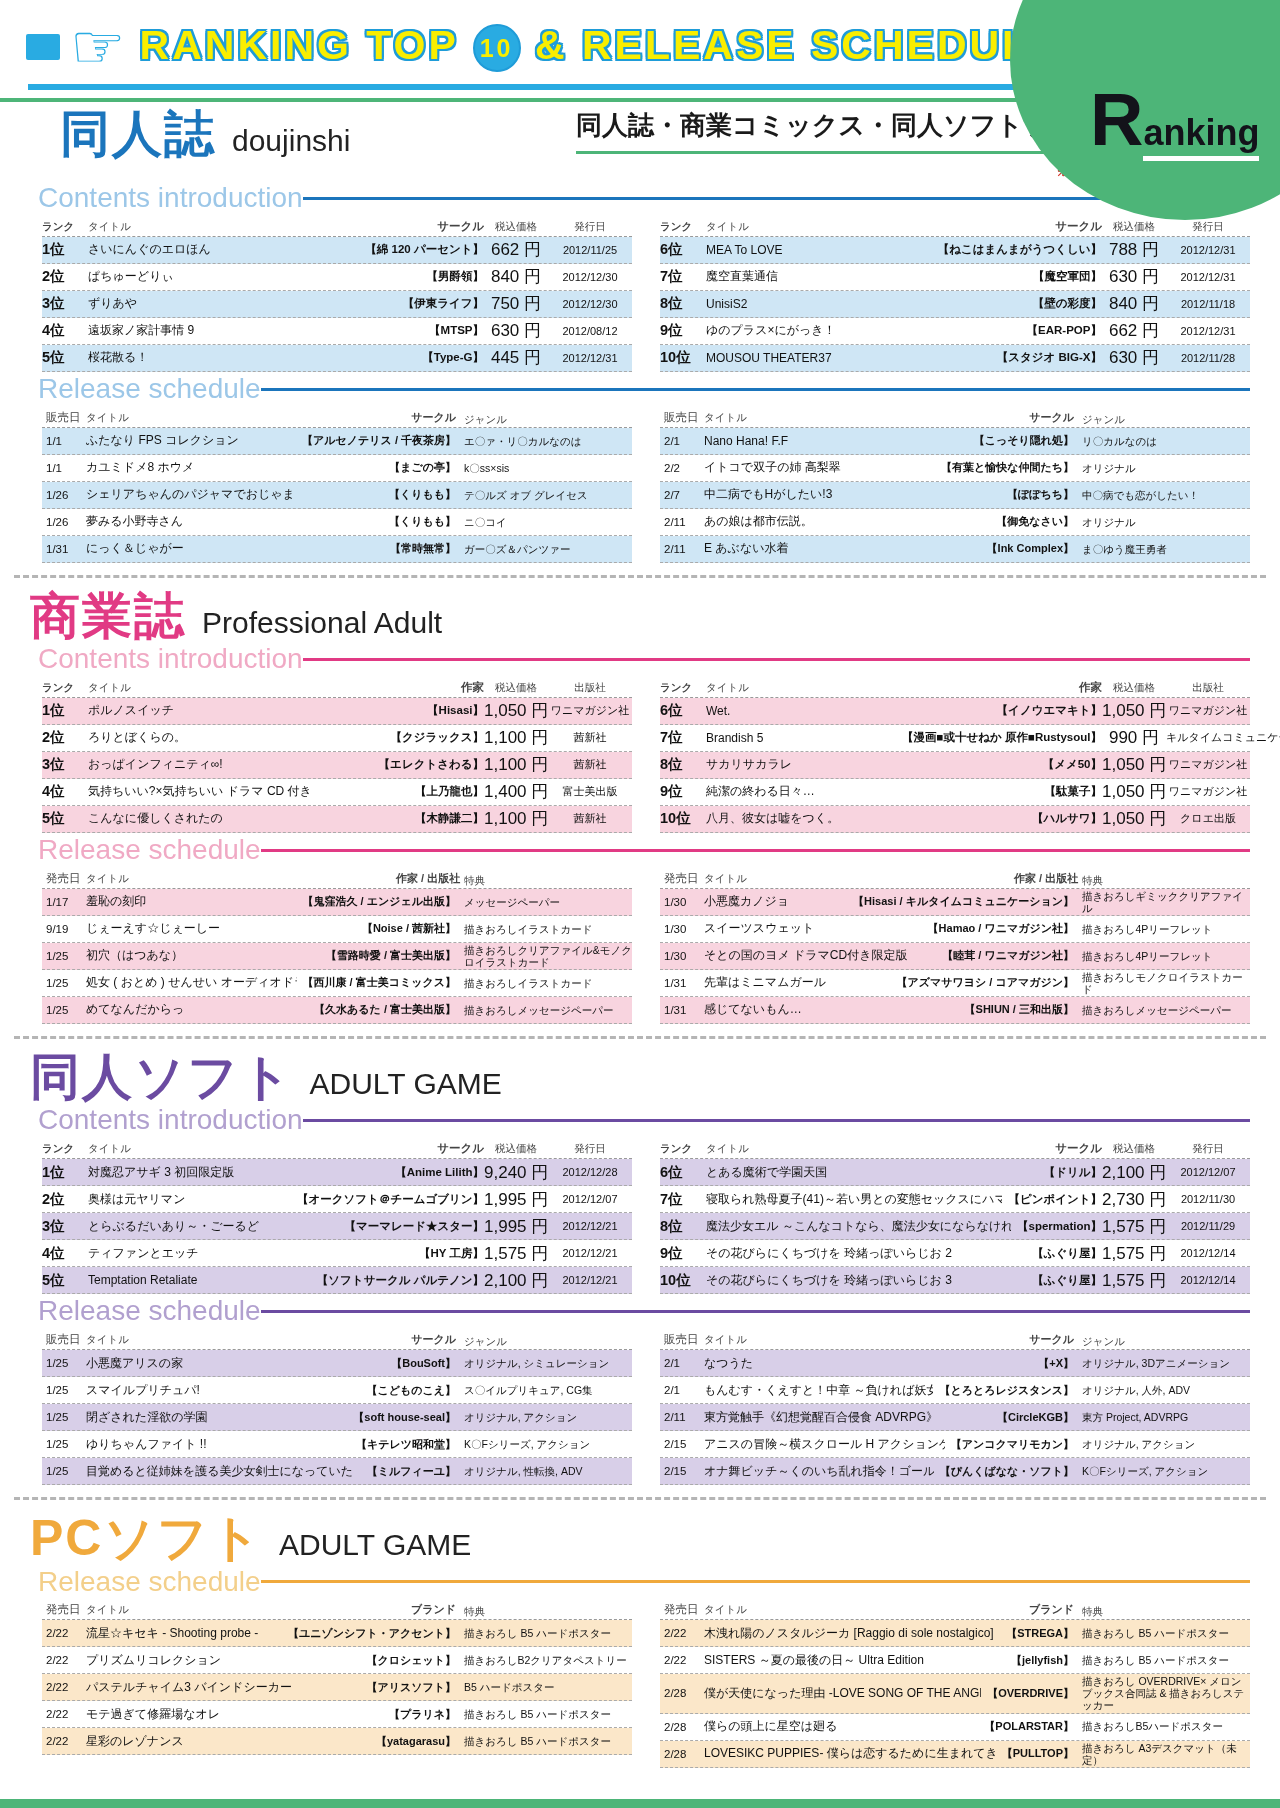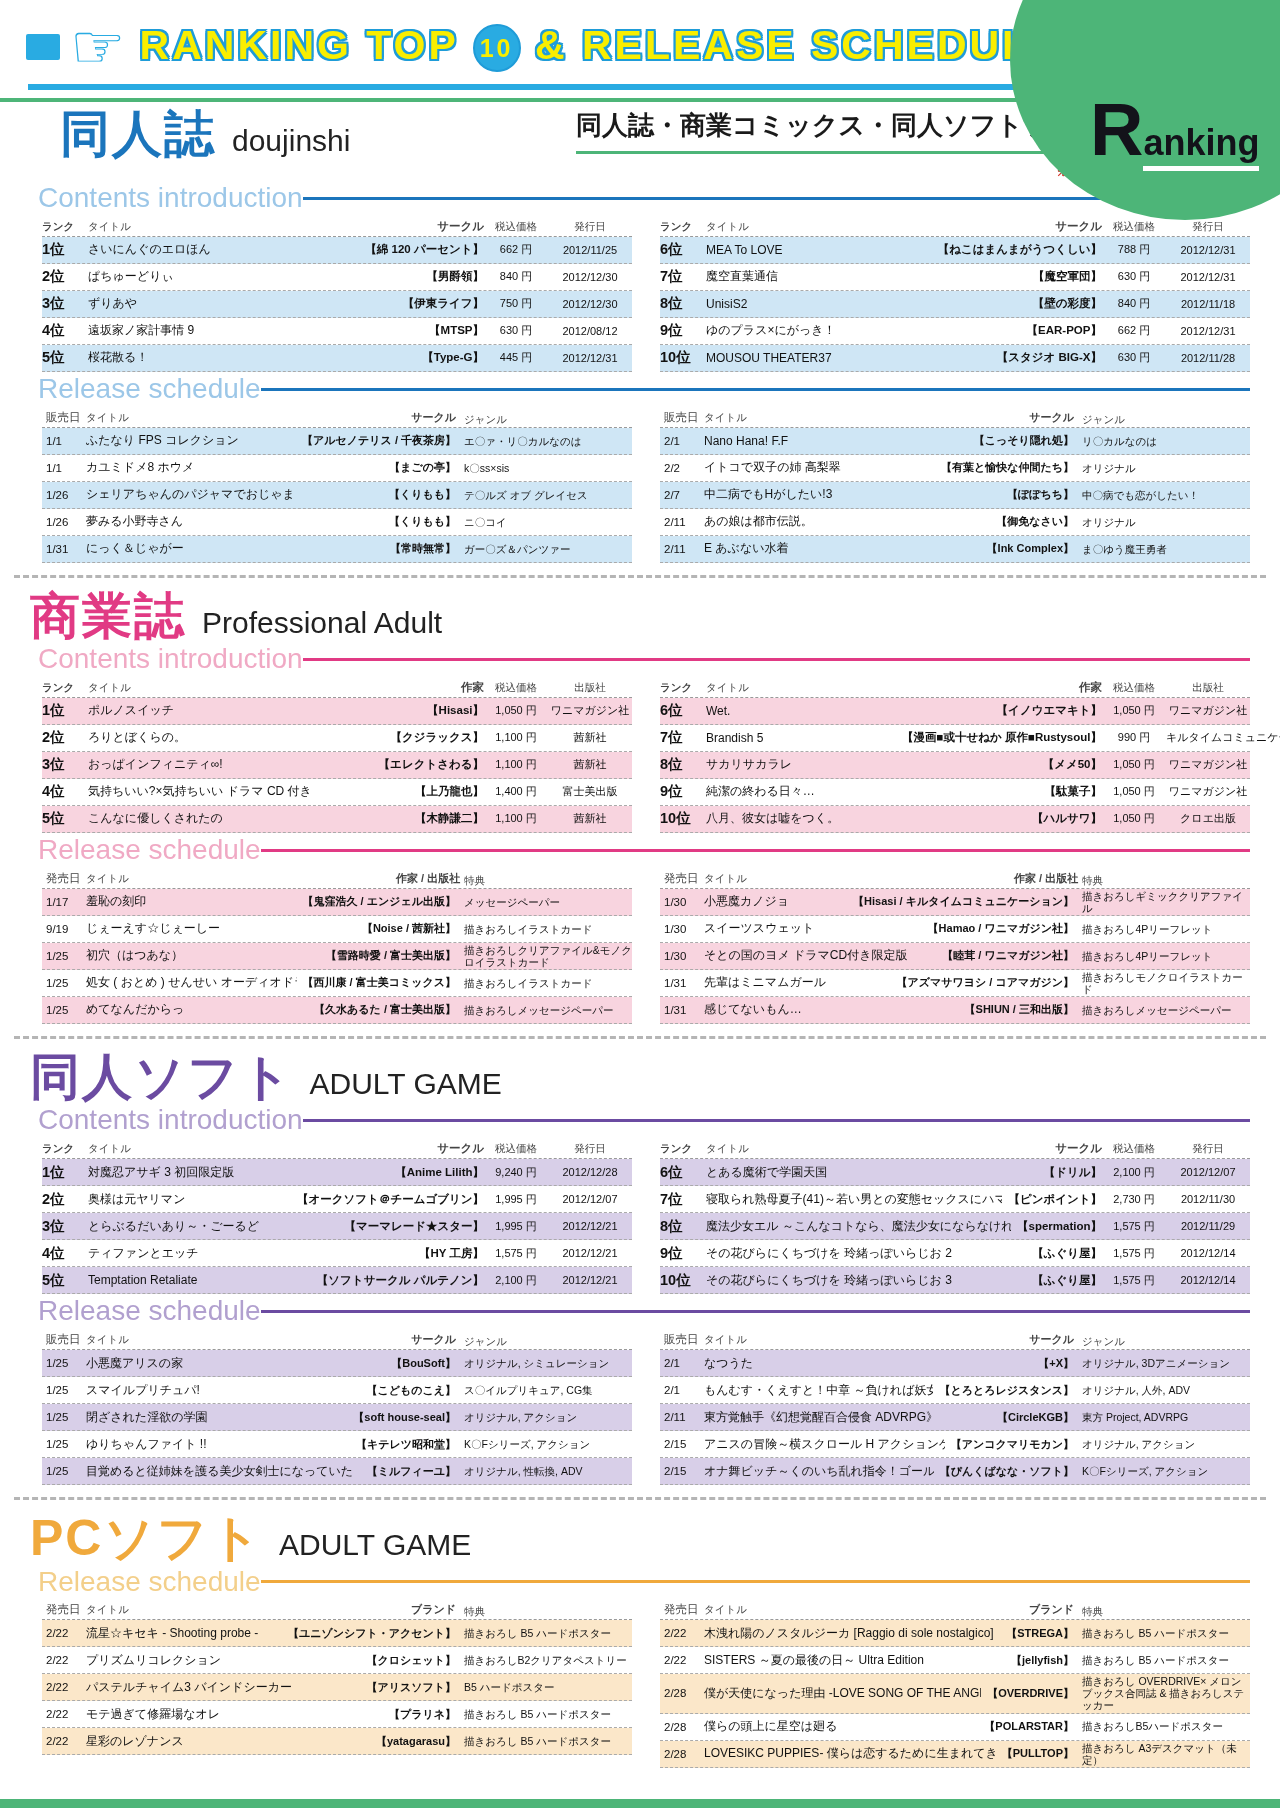--- a/index.html
+++ b/index.html
@@ -14,21 +14,21 @@
   .big-title { font-size:41px; font-weight:bold; letter-spacing:3px; color:#f9ee00;
     text-shadow:-2px -2px 0 #1f9cd8,2px -2px 0 #1f9cd8,-2px 2px 0 #1f9cd8,2px 2px 0 #1f9cd8,
                 -2px 0 0 #1f9cd8,2px 0 0 #1f9cd8,0 -2px 0 #1f9cd8,0 2px 0 #1f9cd8;
     white-space:nowrap; }
   .ten-badge { display:inline-flex; align-items:center; justify-content:center; width:48px; height:48px;
     border-radius:50%; background:#29abe2; color:#f9ee00; font-size:25px; font-weight:bold;
     text-shadow:none; vertical-align:middle; border:2px solid #1f9cd8; }
   .title-underline { width:1140px; height:6px; border-top:4px solid #29abe2; border-bottom:2px solid #29abe2; margin-left:2px; }
   .green-rule { height:4px; background:#4db578; width:100%; margin-top:8px; }
   .corner-circle { position:absolute; top:-100px; right:-80px; width:350px; height:320px; background:#4db578; border-radius:50%; z-index:5; }
-  .corner-text { position:absolute; left:80px; bottom:56px; color:#13131a; white-space:nowrap; }
+  .corner-text { position:absolute; left:80px; bottom:66px; color:#13131a; white-space:nowrap; }
   .corner-text .r { font-size:74px; font-weight:bold; line-height:0.9; }
   .corner-text .rest { font-size:36px; font-weight:bold; border-bottom:5px solid #fff; padding-bottom:3px; }
 
   
   .intro-row { display:flex; justify-content:space-between; align-items:flex-start; padding:0 44px 0 30px; }
   .subtitle-block { width:660px; padding-top:6px; }
   .subtitle { font-size:26px; font-weight:bold; color:#1a1a1a; white-space:nowrap; }
   .subtitle-rule { height:3px; background:#4db578; margin-top:8px; }
   .period-note { text-align:right; color:#d8352b; font-size:15px; font-weight:bold; margin-top:8px; }
 
@@ -43,21 +43,21 @@
   .tables { display:flex; gap:28px; padding:0 30px 0 42px; }
   .half { flex:1; min-width:0; }
   .thead { display:flex; align-items:flex-end; border-bottom:1px dashed #999; padding:2px 0; color:#444; font-size:10.5px; }
   .thead span { font-weight:normal; }
   .row { display:flex; align-items:center; border-bottom:1px dashed #aaa; min-height:27px; font-size:12px; padding:1px 0; color:#111; }
   .row.odd { background:var(--light); }
 
   .cols5 .c0 { width:46px; flex:none; font-weight:bold; font-size:14.5px; }
   .cols5 .c1 { flex:1; min-width:0; white-space:nowrap; overflow:hidden; }
   .cols5 .c2 { flex:none; font-weight:bold; white-space:nowrap; text-align:right; margin-left:6px; font-size:11.5px; }
-  .cols5 .c3 { width:64px; flex:none; text-align:center; white-space:nowrap; font-size:11px; }
+  .cols5 .c3 { width:64px; flex:none; text-align:center; white-space:nowrap; font-size:17px; }
   .cols5 .c4 { width:84px; flex:none; text-align:center; white-space:nowrap; font-size:11px; }
   .cols5.thead .c2 { width:60px; }
   .cols5.thead .c0, .cols5.thead .c3, .cols5.thead .c4 { font-size:10.5px; }
 
   .cols4 .c0 { width:44px; flex:none; font-size:11.5px; padding-left:4px; }
   .cols4 .c1 { flex:1; min-width:0; white-space:nowrap; overflow:hidden; }
   .cols4 .c2 { flex:none; font-weight:bold; white-space:nowrap; text-align:right; margin-left:6px; font-size:11px; }
   .cols4 .c3 { width:176px; flex:none; font-size:10.5px; line-height:1.15; padding-left:8px; }
   .cols4.thead .c2 { width:60px; }
 

